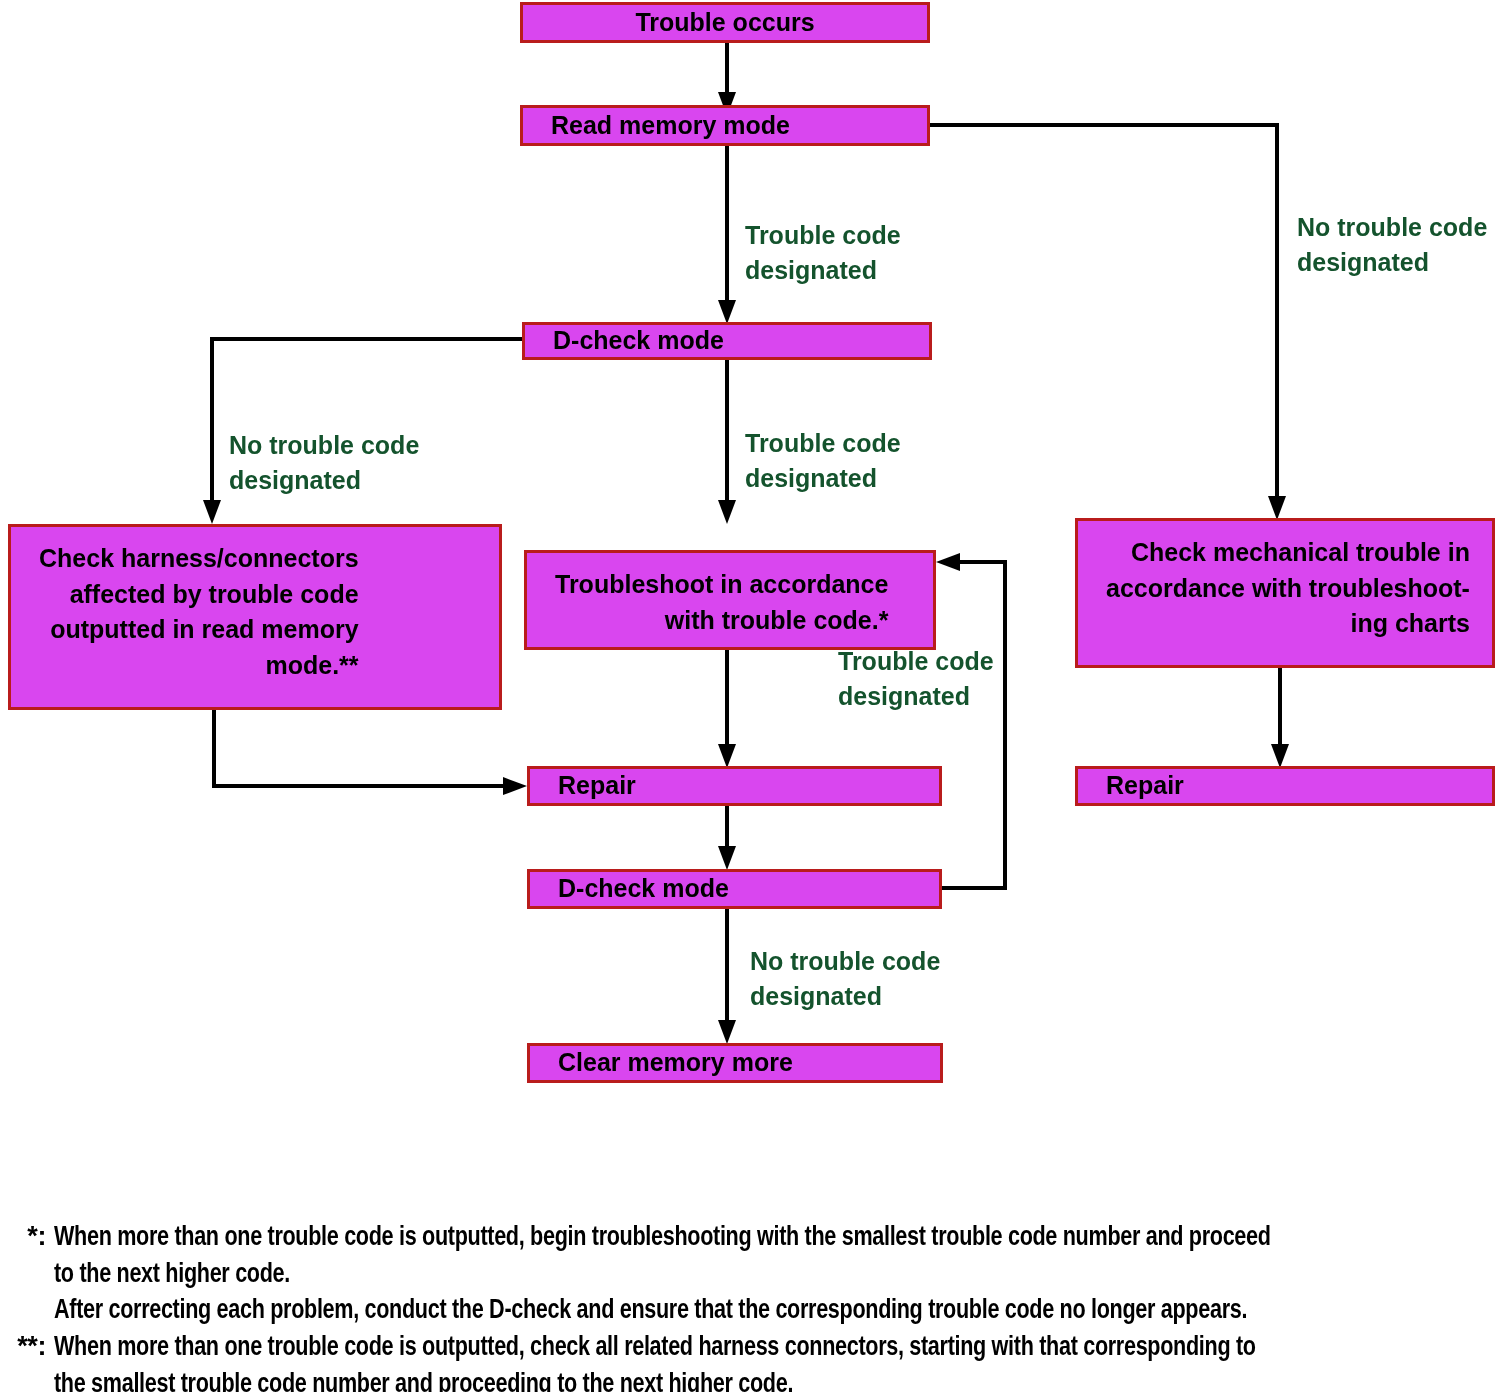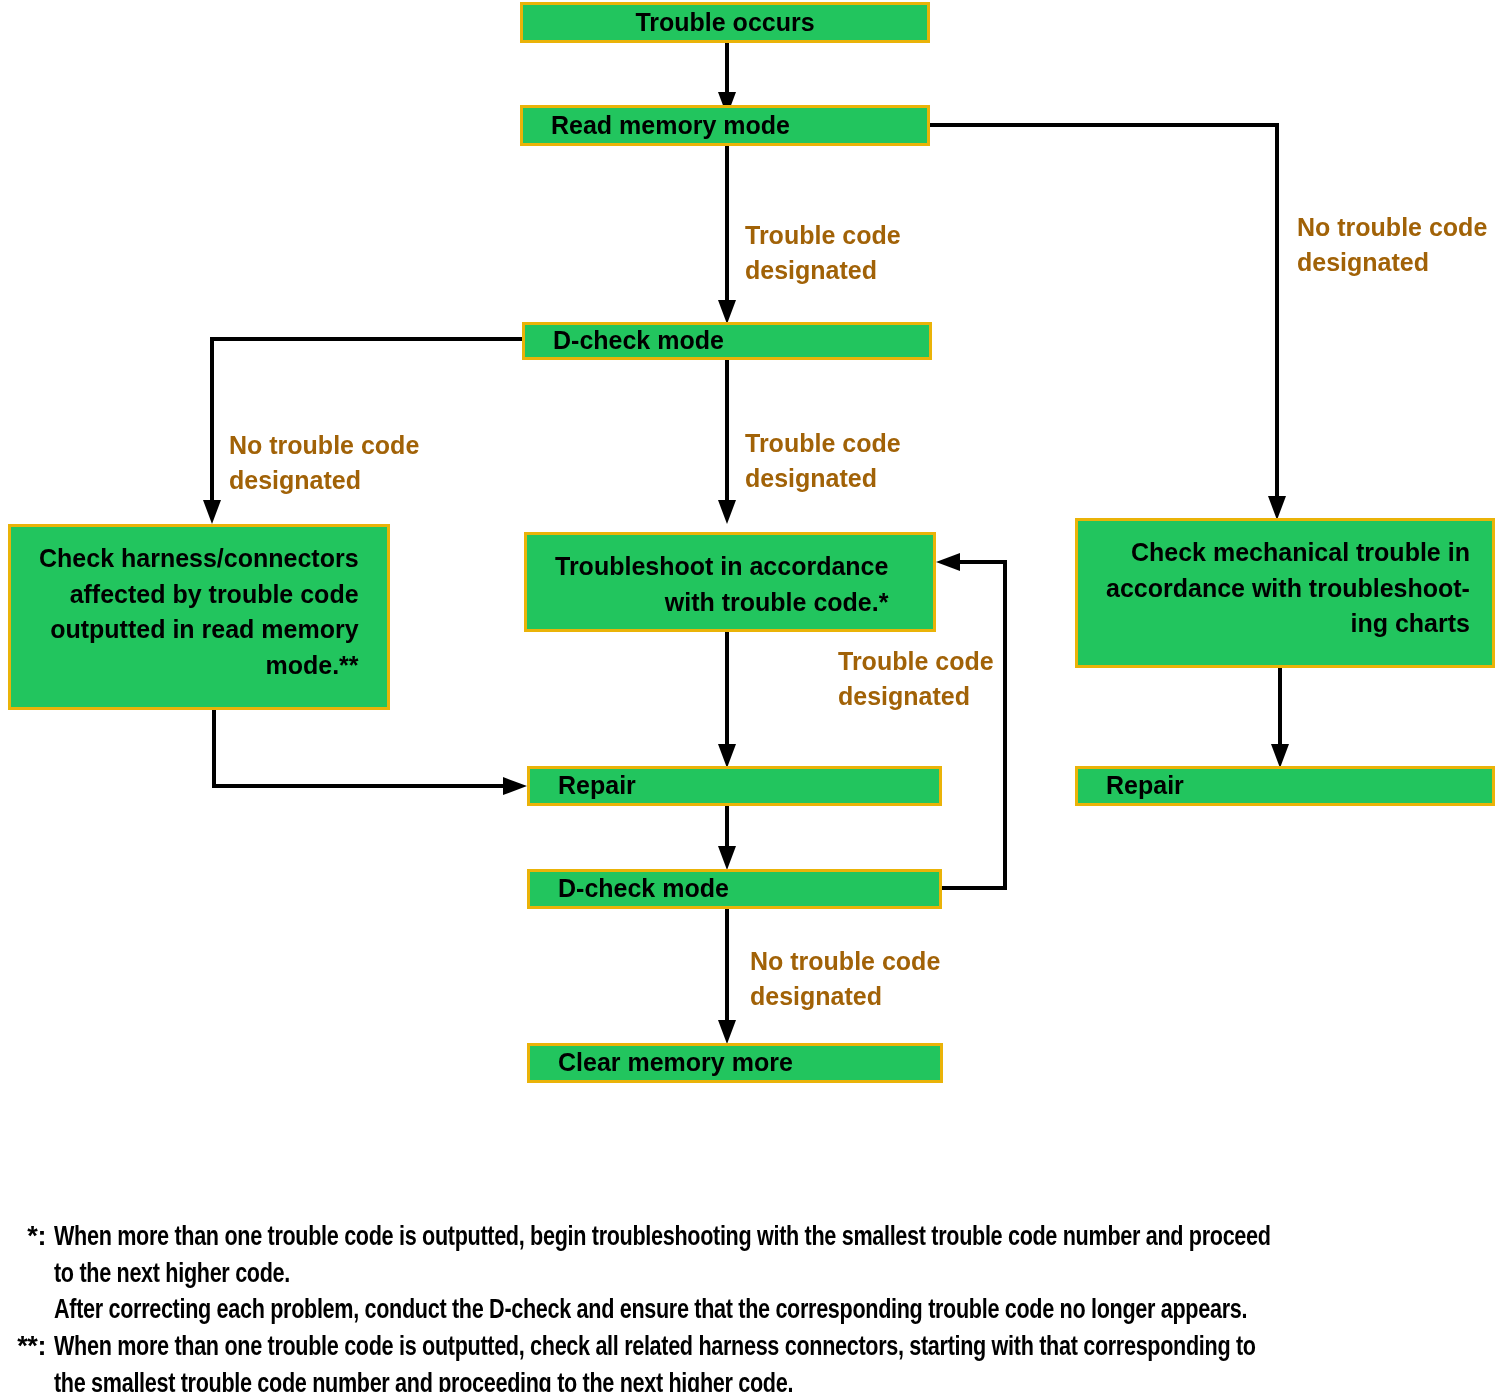--- a/index.html
+++ b/index.html
@@ -19,22 +19,22 @@
   #flow {
     position: absolute;
     left: 0;
     top: 0;
     width: 1504px;
     height: 1120px;
   }
   .node {
     position: absolute;
     box-sizing: border-box;
-    border: 3px solid #eab308;
-    background: #22c55e;
+    border: 3px solid #b91c1c;
+    background: #d946ef;
     display: flex;
     align-items: center;
   }
   .node .node-text {
     font-family: "Liberation Sans", sans-serif;
     font-weight: bold;
     font-size: 25px;
     line-height: 1.42;
     color: #000000;
     white-space: pre-line;
@@ -56,21 +56,21 @@
   .node.top-text .node-text {
     padding-top: 14px;
   }
   
   .edge-label {
     position: absolute;
     font-family: "Liberation Sans", sans-serif;
     font-weight: bold;
     font-size: 25px;
     line-height: 1.38;
-    color: #a16207;
+    color: #14532d;
     white-space: pre-line;
   }
   
   #footnotes {
     position: absolute;
     left: 0;
     top: 1205;
     width: 1504px;
   }
   .fn-row {
@@ -157,28 +157,28 @@
     </div>
 
     <div class="node" style="left:520px; top:105px; width:410px; height:41px;">
       <span class="node-text">Read memory mode</span>
     </div>
 
     <div class="node" style="left:522px; top:322px; width:410px; height:38px;">
       <span class="node-text">D-check mode</span>
     </div>
 
-    <div class="node top-text" style="left:8px; top:524px; width:382px; height:186px;">
+    <div class="node top-text" style="left:8px; top:524px; width:494px; height:186px;">
       <span class="node-text">Check harness/connectors
 affected by trouble code
 outputted in read memory
 mode.**</span>
     </div>
 
-    <div class="node top-text" style="left:524px; top:532px; width:412px; height:100px;">
+    <div class="node top-text" style="left:524px; top:550px; width:412px; height:100px;">
       <span class="node-text">Troubleshoot in accordance
 with trouble code.*</span>
     </div>
 
     <div class="node top-text" style="left:1075px; top:518px; width:420px; height:150px;">
       <span class="node-text">Check mechanical trouble in
 accordance with troubleshoot-
 ing charts</span>
     </div>
 

